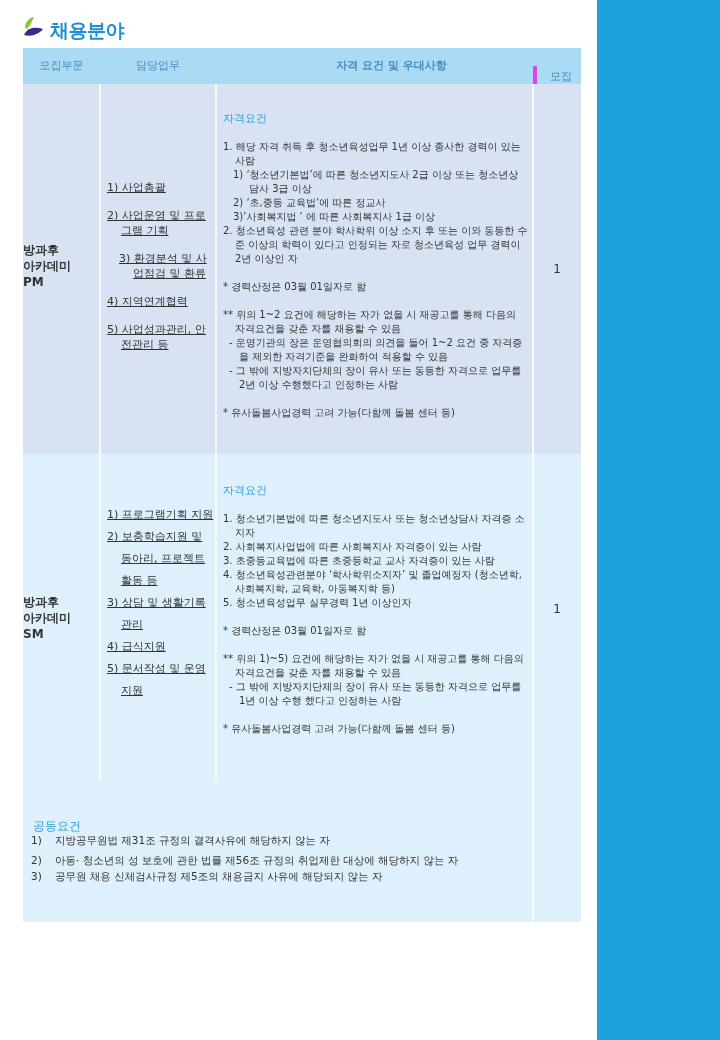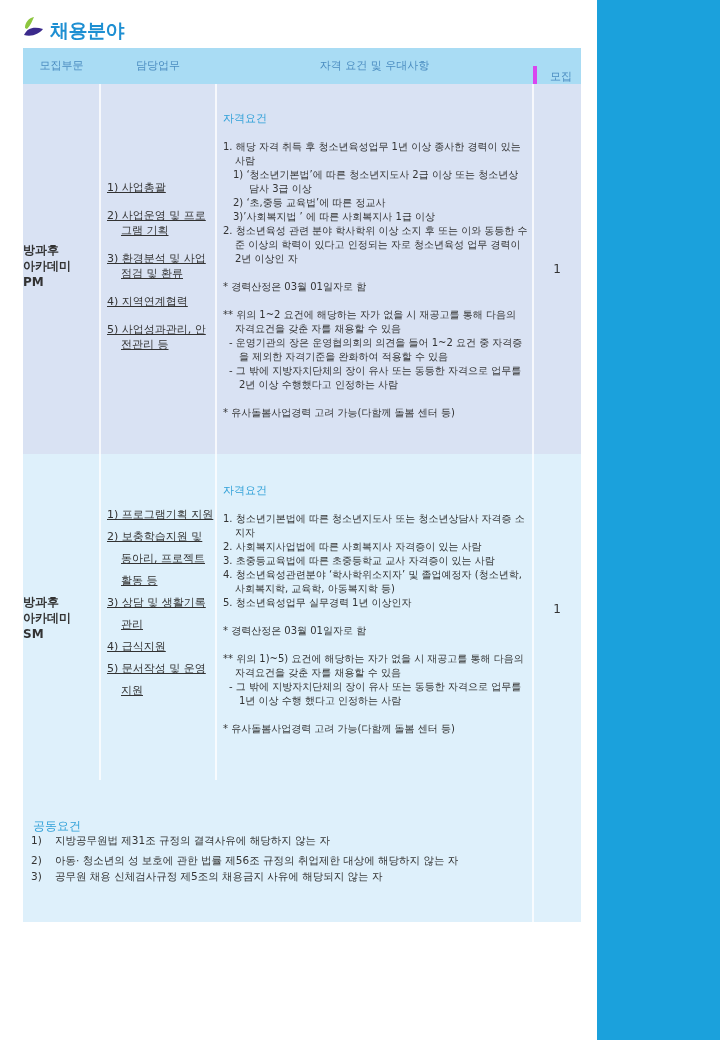--- a/index.html
+++ b/index.html
@@ -12,21 +12,21 @@
   .side-bar { position:absolute; left:597px; top:0; width:123px; height:1040px; background:#1ba1dc; }
   .title-wrap { position:absolute; left:22px; top:12px; height:30px; display:flex; align-items:center; }
   .logo { width:22px; height:22px; margin-right:6px; }
   .title { font-size:19px; font-weight:bold; color:#1e8fd2; letter-spacing:-0.5px;margin-top:8px; }
 
   .table { position:absolute; left:23px; top:48px; width:558px; }
   .hdr { position:absolute; left:0; top:0; width:558px; height:52px; background:#a9dcf4; }
   .hdr div { position:absolute; top:0; height:36px; display:flex; align-items:center; justify-content:center; text-align:center; font-size:11px; color:#4a8cc0; line-height:14px; }
   .h1 { left:0; width:77px; }
   .h2 { left:77px; width:116px; }
-  .h3 { left:193px; width:317px; }
+  .h3 { left:210px; width:317px;font-weight:bold; }
   .h4 { left:510px; width:48px; border-left:4px solid #d946ef;margin-top:18px; }
 
   .row { position:absolute; left:0; width:558px; }
   .row1 { top:36px; height:370px; background:#d9e2f3; }
   .row2 { top:406px; height:326px; background:#def0fb; }
   .common { position:absolute; left:0; top:732px; width:558px; height:142px; background:#def0fb; }
 
   .vline { position:absolute; width:2px; background:rgba(255,255,255,0.75); }
 
   .cat { position:absolute; left:0; width:77px; text-align:left; font-size:12px; font-weight:bold; color:#333; line-height:16px; }
@@ -71,21 +71,21 @@
 
   <div class="row row1">
     <div class="cat" style="top:158px;">
       <div>방과후</div>
       <div>아카데미</div>
       <div>PM</div>
     </div>
     <div class="duties" style="top:96px; line-height:15px;">
       <div class="it">1) 사업총괄</div>
       <div class="it" style="margin-top:13px;">2) 사업운영 및 프로그램 기획</div>
-      <div class="it" style="margin-top:13px;">3) 환경분석 및 사업점검 및 환류</div>
+      <div class="it" style="margin-top:13px;margin-left:12px;">3) 환경분석 및 사업점검 및 환류</div>
       <div class="it" style="margin-top:13px;">4) 지역연계협력</div>
       <div class="it" style="margin-top:13px;">5) 사업성과관리, 안전관리 등</div>
     </div>
     <div class="qual" style="top:28px;">
       <div class="sec">자격요건</div>
       <p class="ind1">1. 해당 자격 취득 후 청소년육성업무 1년 이상 종사한 경력이 있는 사람</p>
       <p class="ind2">1) ‘청소년기본법’에 따른 청소년지도사 2급 이상 또는 청소년상담사 3급 이상</p>
       <p class="ind2">2) ‘초,중등 교육법’에 따른 정교사</p>
       <p class="ind2">3)’사회복지법 ’ 에 따른 사회복지사 1급 이상</p>
       <p class="ind1">2. 청소년육성 관련 분야 학사학위 이상 소지 후 또는 이와 동등한 수준 이상의 학력이 있다고 인정되는 자로 청소년육성 업무 경력이 2년 이상인 자</p>

